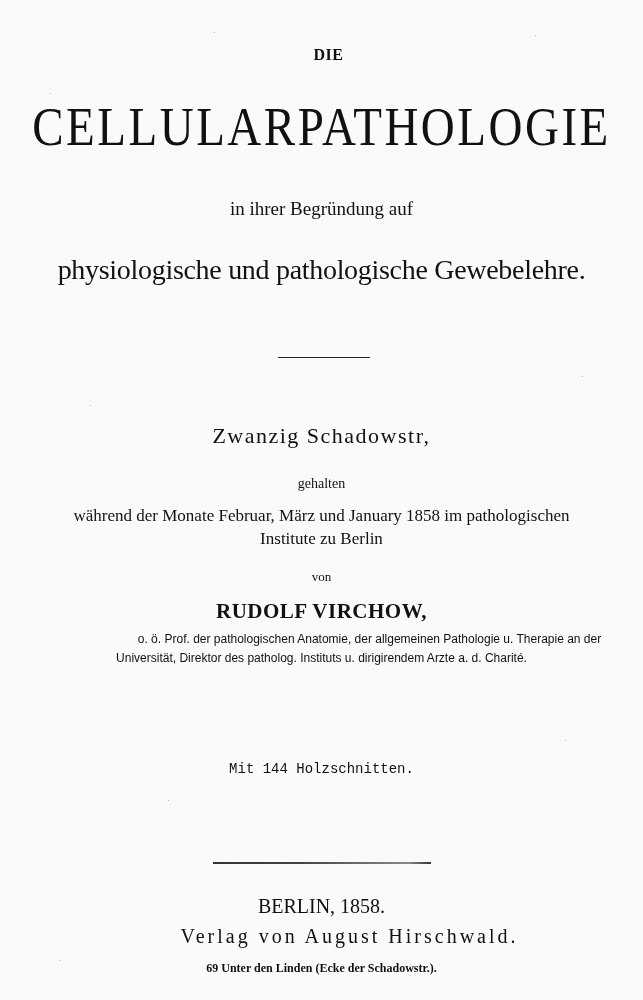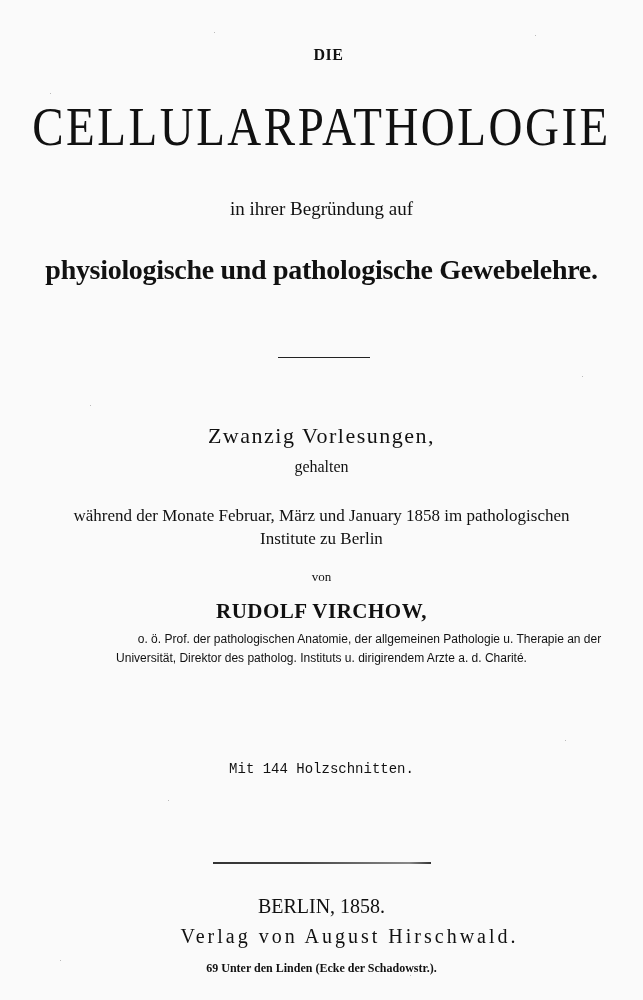--- a/index.html
+++ b/index.html
@@ -37,21 +37,21 @@
       transform: scaleY(1.15);
       transform-origin: center top;
     }
     .subtitle1 {
       top: 199px;
       font-size: 19px;
     }
     .subtitle2 {
       top: 256px;
       font-size: 28px;
-      font-weight: bold;
+      font-weight: normal;
       letter-spacing: -0.3px;
     }
     .rule {
       position: absolute;
       height: 1px;
       background: #222;
     }
     .rule-1 {
       top: 357px;
       left: 278px;
@@ -63,22 +63,22 @@
       width: 218px;
       height: 2px;
       background: linear-gradient(90deg, #333 0%, #444 40%, #888 90%, #333 100%);
     }
     .lectures {
       top: 425px;
       font-size: 22px;
       letter-spacing: 1.5px;
     }
     .held {
-      top: 459px;
-      font-size: 16px;
+      top: 477px;
+      font-size: 14px;
     }
     .months {
       top: 507px;
       font-size: 17px;
     }
     .institute {
       top: 530px;
       font-size: 17px;
     }
     .von {
@@ -133,21 +133,21 @@
 <body>
 
 <div>
   <div class="line die">DIE</div>
   <div class="line main-title">CELLULARPATHOLOGIE</div>
   <div class="line subtitle1">in ihrer Begründung auf</div>
   <div class="line subtitle2">physiologische und pathologische Gewebelehre.</div>
 
   <div class="rule rule-1"></div>
 
-  <div class="line lectures">Zwanzig Vorlesungen,</div>
+  <div class="line lectures">Zwanzig Schadowstr,</div>
   <div class="line held">gehalten</div>
   <div class="line months">während der Monate Februar, März und January 1858 im pathologischen</div>
   <div class="line institute">Institute zu Berlin</div>
   <div class="line von">von</div>
   <div class="line author">RUDOLF VIRCHOW,</div>
   <div class="line affiliation1">o. ö. Prof. der pathologischen Anatomie, der allgemeinen Pathologie u. Therapie an der</div>
   <div class="line affiliation2">Universität, Direktor des patholog. Instituts u. dirigirendem Arzte a. d. Charité.</div>
 
   <div class="line woodcuts">Mit 144 Holzschnitten.</div>
 

